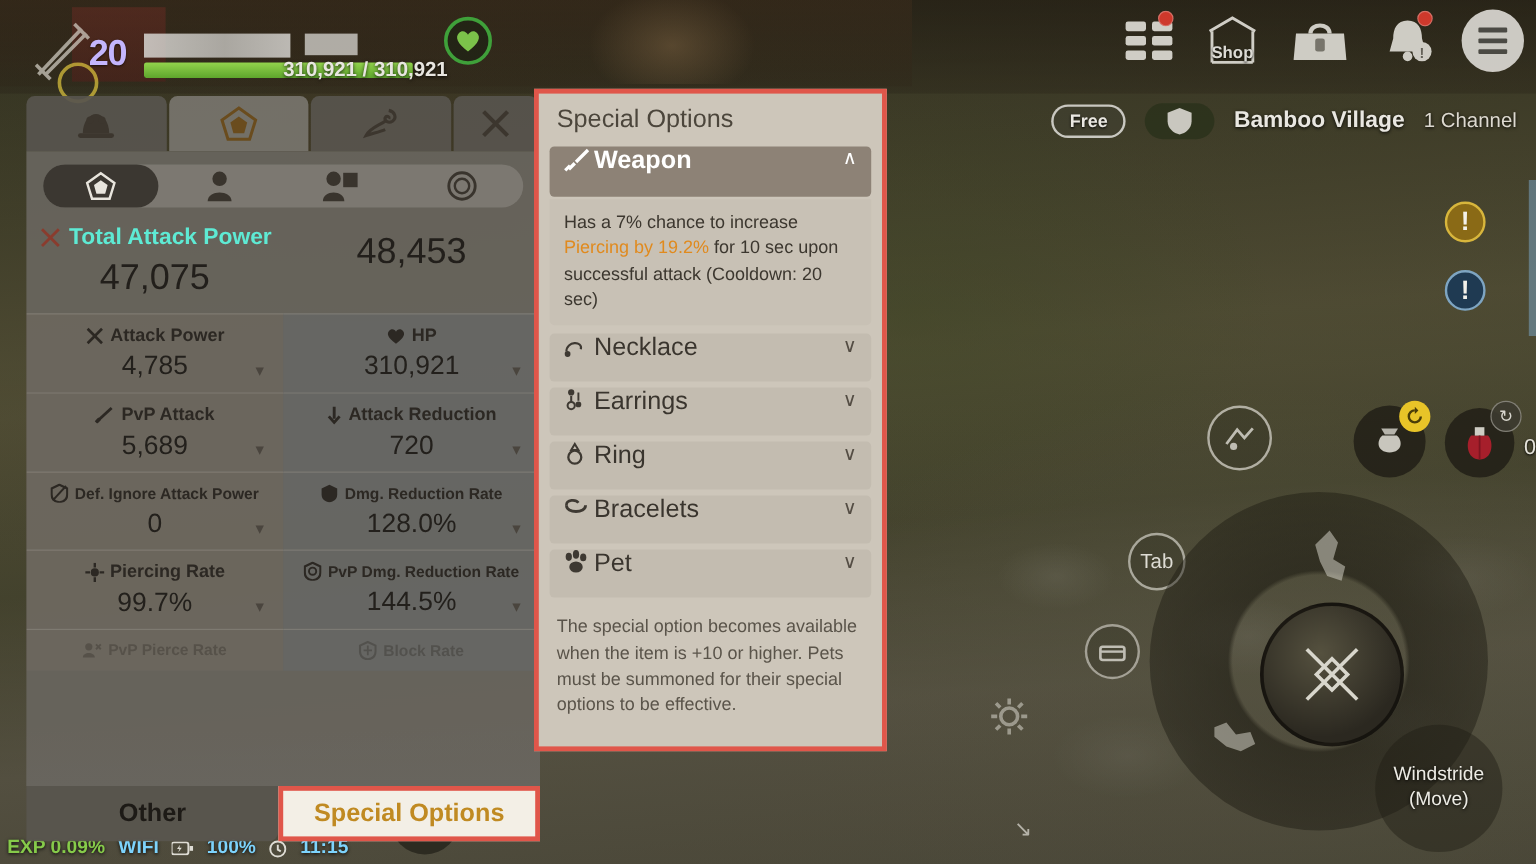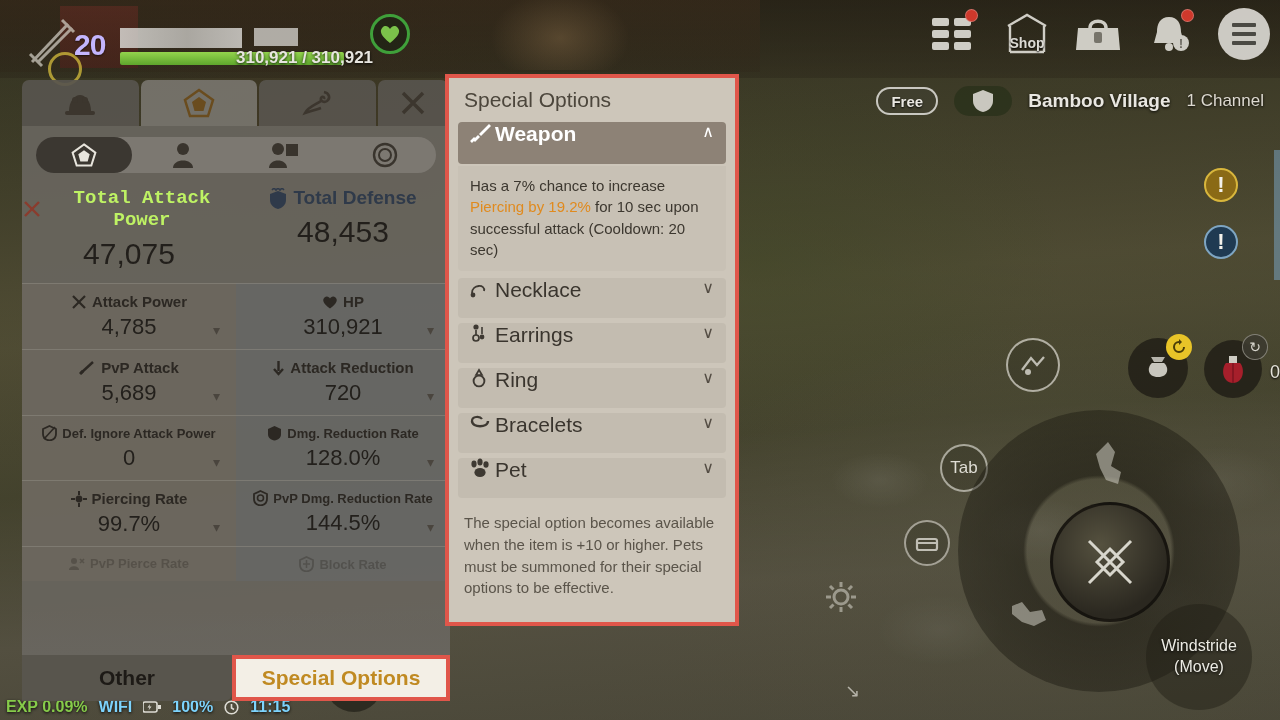--- a/index.html
+++ b/index.html
@@ -87,21 +87,21 @@
     color:#e8e6e0; text-shadow:0 1px 3px rgba(0,0,0,.85);
   }
   #heart-badge{
     position:absolute; left:362px; top:8px; width:40px; height:40px;
     border-radius:50%; border:3px solid #3fa03a; background:rgba(24,32,18,.55);
     display:flex; align-items:center; justify-content:center;
   }
 
   
   #top-right{ position:absolute; right:10px; top:8px; display:flex; align-items:center; gap:22px; }
-  .hud-icon{ position:relative; width:50px; height:50px; display:flex; align-items:center; justify-content:flex-start; opacity:.9; }
+  .hud-icon{ position:relative; width:50px; height:50px; display:flex; align-items:center; justify-content:flex-end; opacity:.9; }
   .hud-dot{
     position:absolute; right:2px; top:0px; width:13px; height:13px; border-radius:50%;
     background:#e03b2e; border:1px solid rgba(255,255,255,.3);
   }
   #menu-circle{
     width:52px; height:52px; border-radius:50%;
     background:rgba(222,220,214,.9);
     display:flex; flex-direction:column; align-items:center; justify-content:center; gap:5px;
   }
   #menu-circle i{ display:block; width:24px; height:4px; background:#4b4a44; border-radius:1px; }
@@ -234,21 +234,21 @@
     background:#3b3731; border-radius:18px; max-width:96px;
   }
 
   
   #headline{ display:flex; margin-top:14px; }
   .headline-col{ flex:1; text-align:center; }
   .headline-lbl{
     font-size:19px; font-weight:bold; display:flex; align-items:center;
     justify-content:center; gap:6px;
   }
-  .hl-atk{ color:#bef264;font-family:Liberation Mono, monospace; }
+  .hl-atk{ color:#5eead4; }
   .hl-def{ color:#2f3a4a; }
   .headline-val{ font-size:30px; color:#221f1b; margin-top:6px; font-weight:500; }
 
   
   #stat-grid{ margin-top:12px; }
   .stat-row{ display:flex; }
   .stat-cell{
     flex:1; padding:9px 0 9px 0; position:relative;
     border-top:1px solid rgba(150,146,138,.45);
   }
@@ -588,29 +588,20 @@
                   <path d="M3 3 L17 17"></path>
                   <path d="M17 3 L3 17"></path>
                 </g>
               </svg>
           </span>
           <span>Total Attack Power</span>
         </div>
         <div class="headline-val">47,075</div>
       </div>
       <div class="headline-col">
-        <div class="headline-lbl hl-def">
-          <span>
-            <svg width="18" height="21" viewBox="0 0 18 21">
-                <path d="M9 3 L17 6 V12 C17 17 13 20 9 21 C5 20 1 17 1 12 V6Z" fill="#2f3a4a"></path>
-                <path d="M3 2 L5 0 L7 2 L9 0 L11 2 L13 0 L15 2" stroke="#2f3a4a" stroke-width="1.6" fill="none"></path>
-              </svg>
-          </span>
-          <span>Total Defense</span>
-        </div>
         <div class="headline-val">48,453</div>
       </div>
     </div>
 
     <div id="stat-grid">
 
       <div class="stat-row">
         <div class="stat-cell left">
           <div class="stat-lbl">
             <span>

